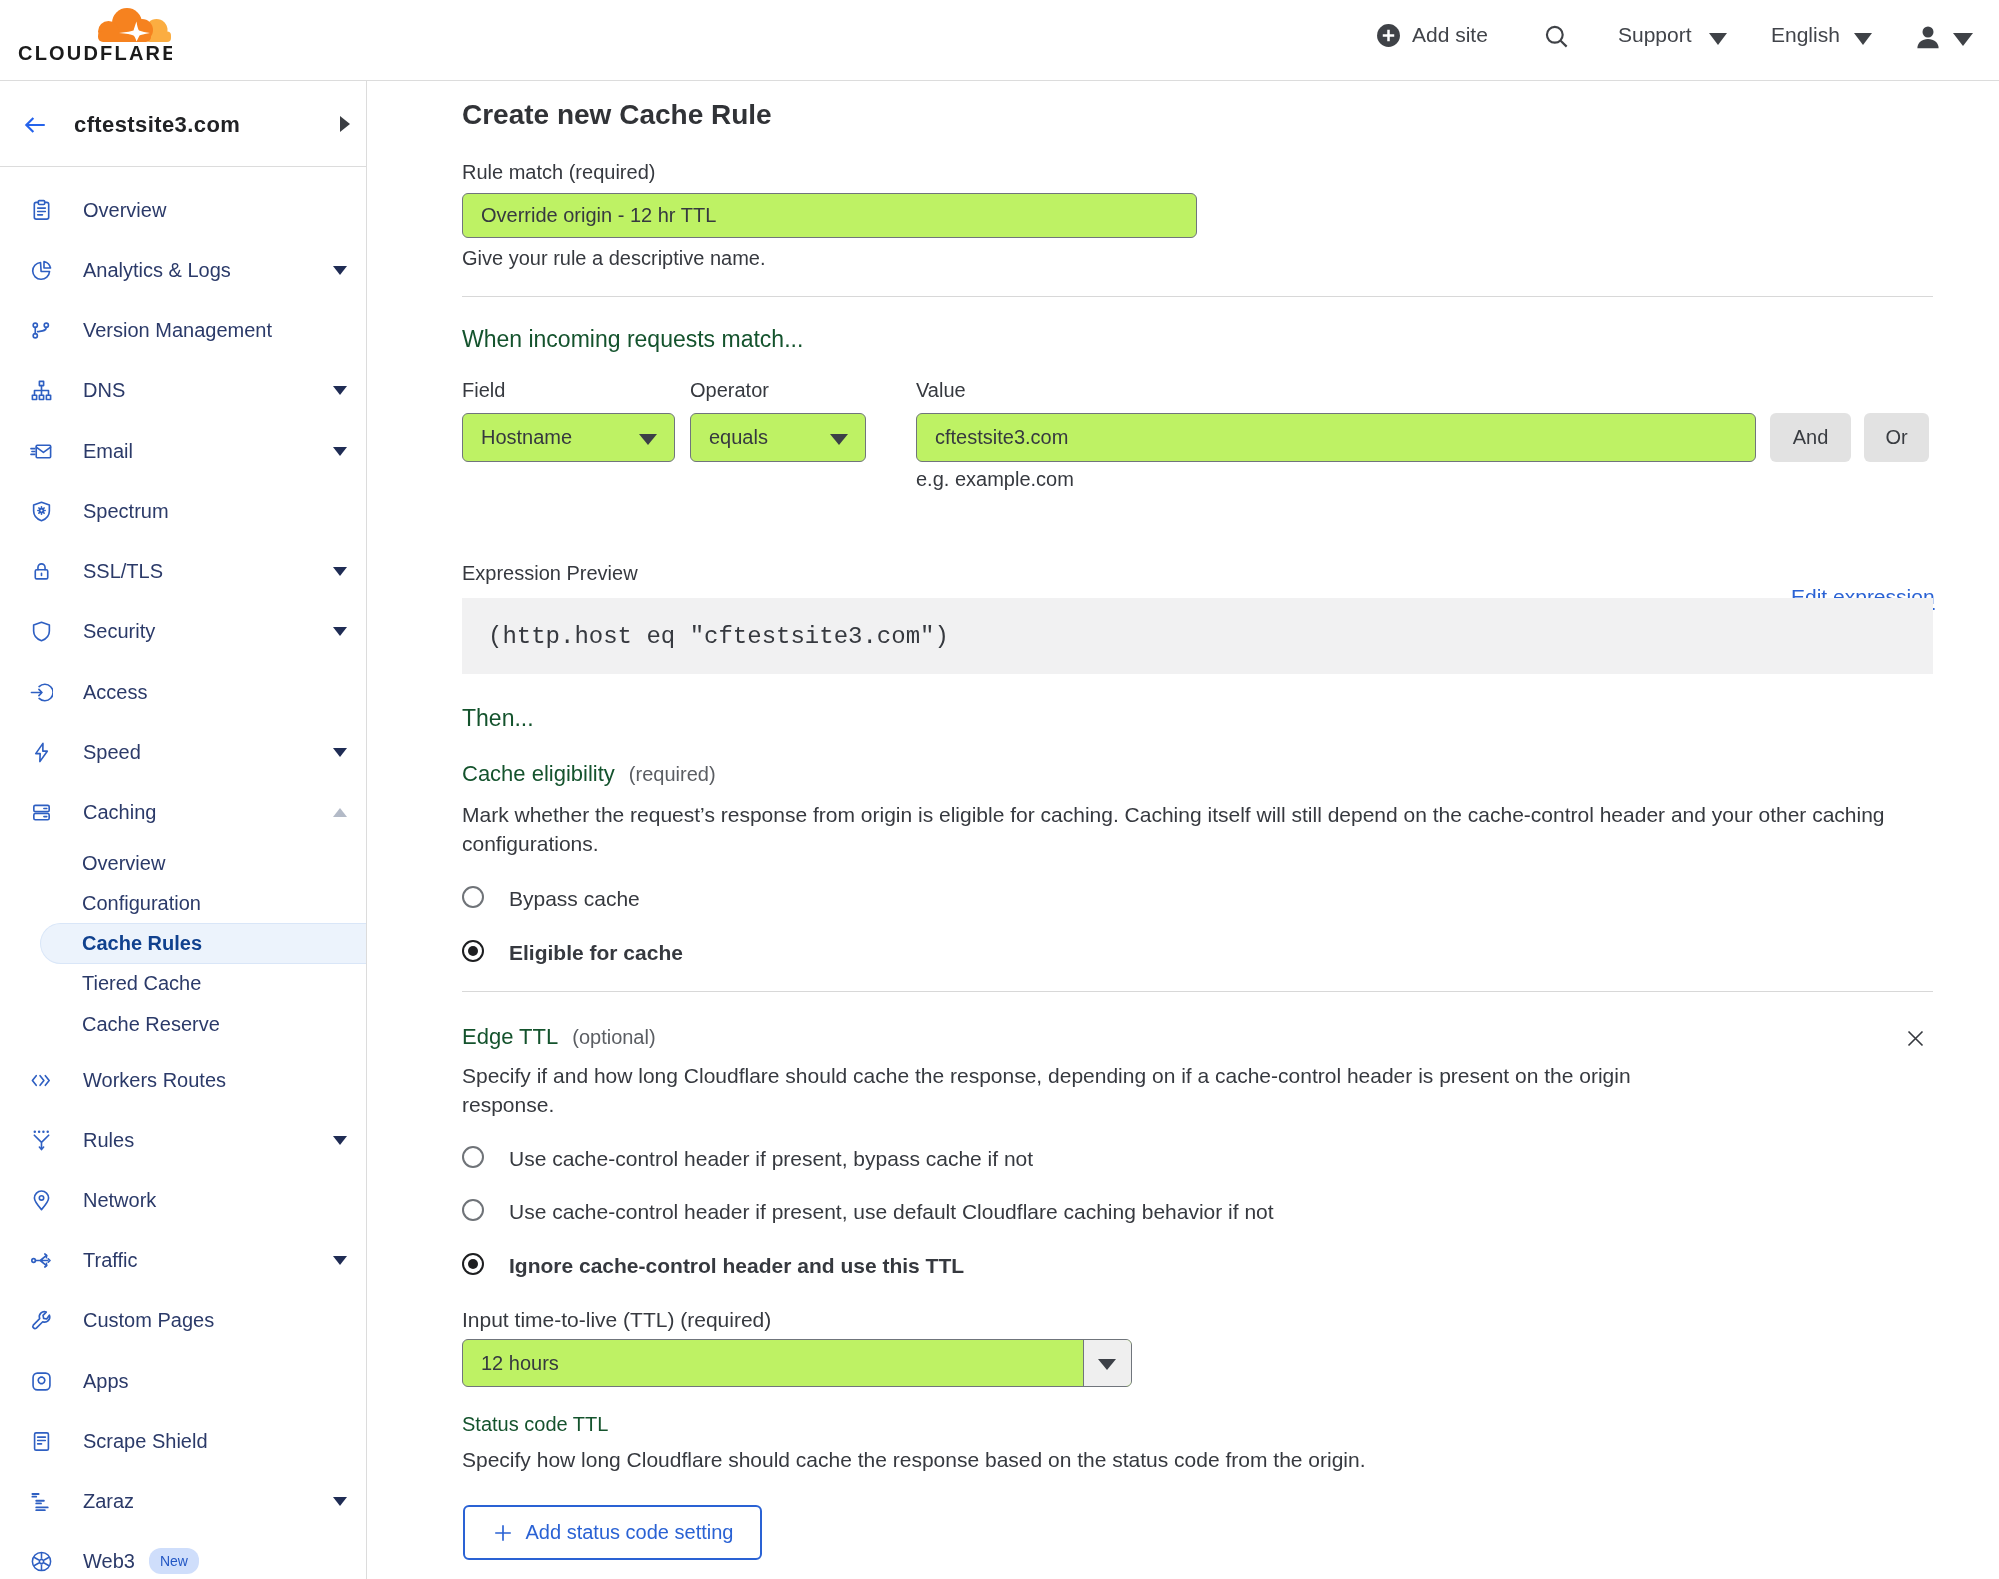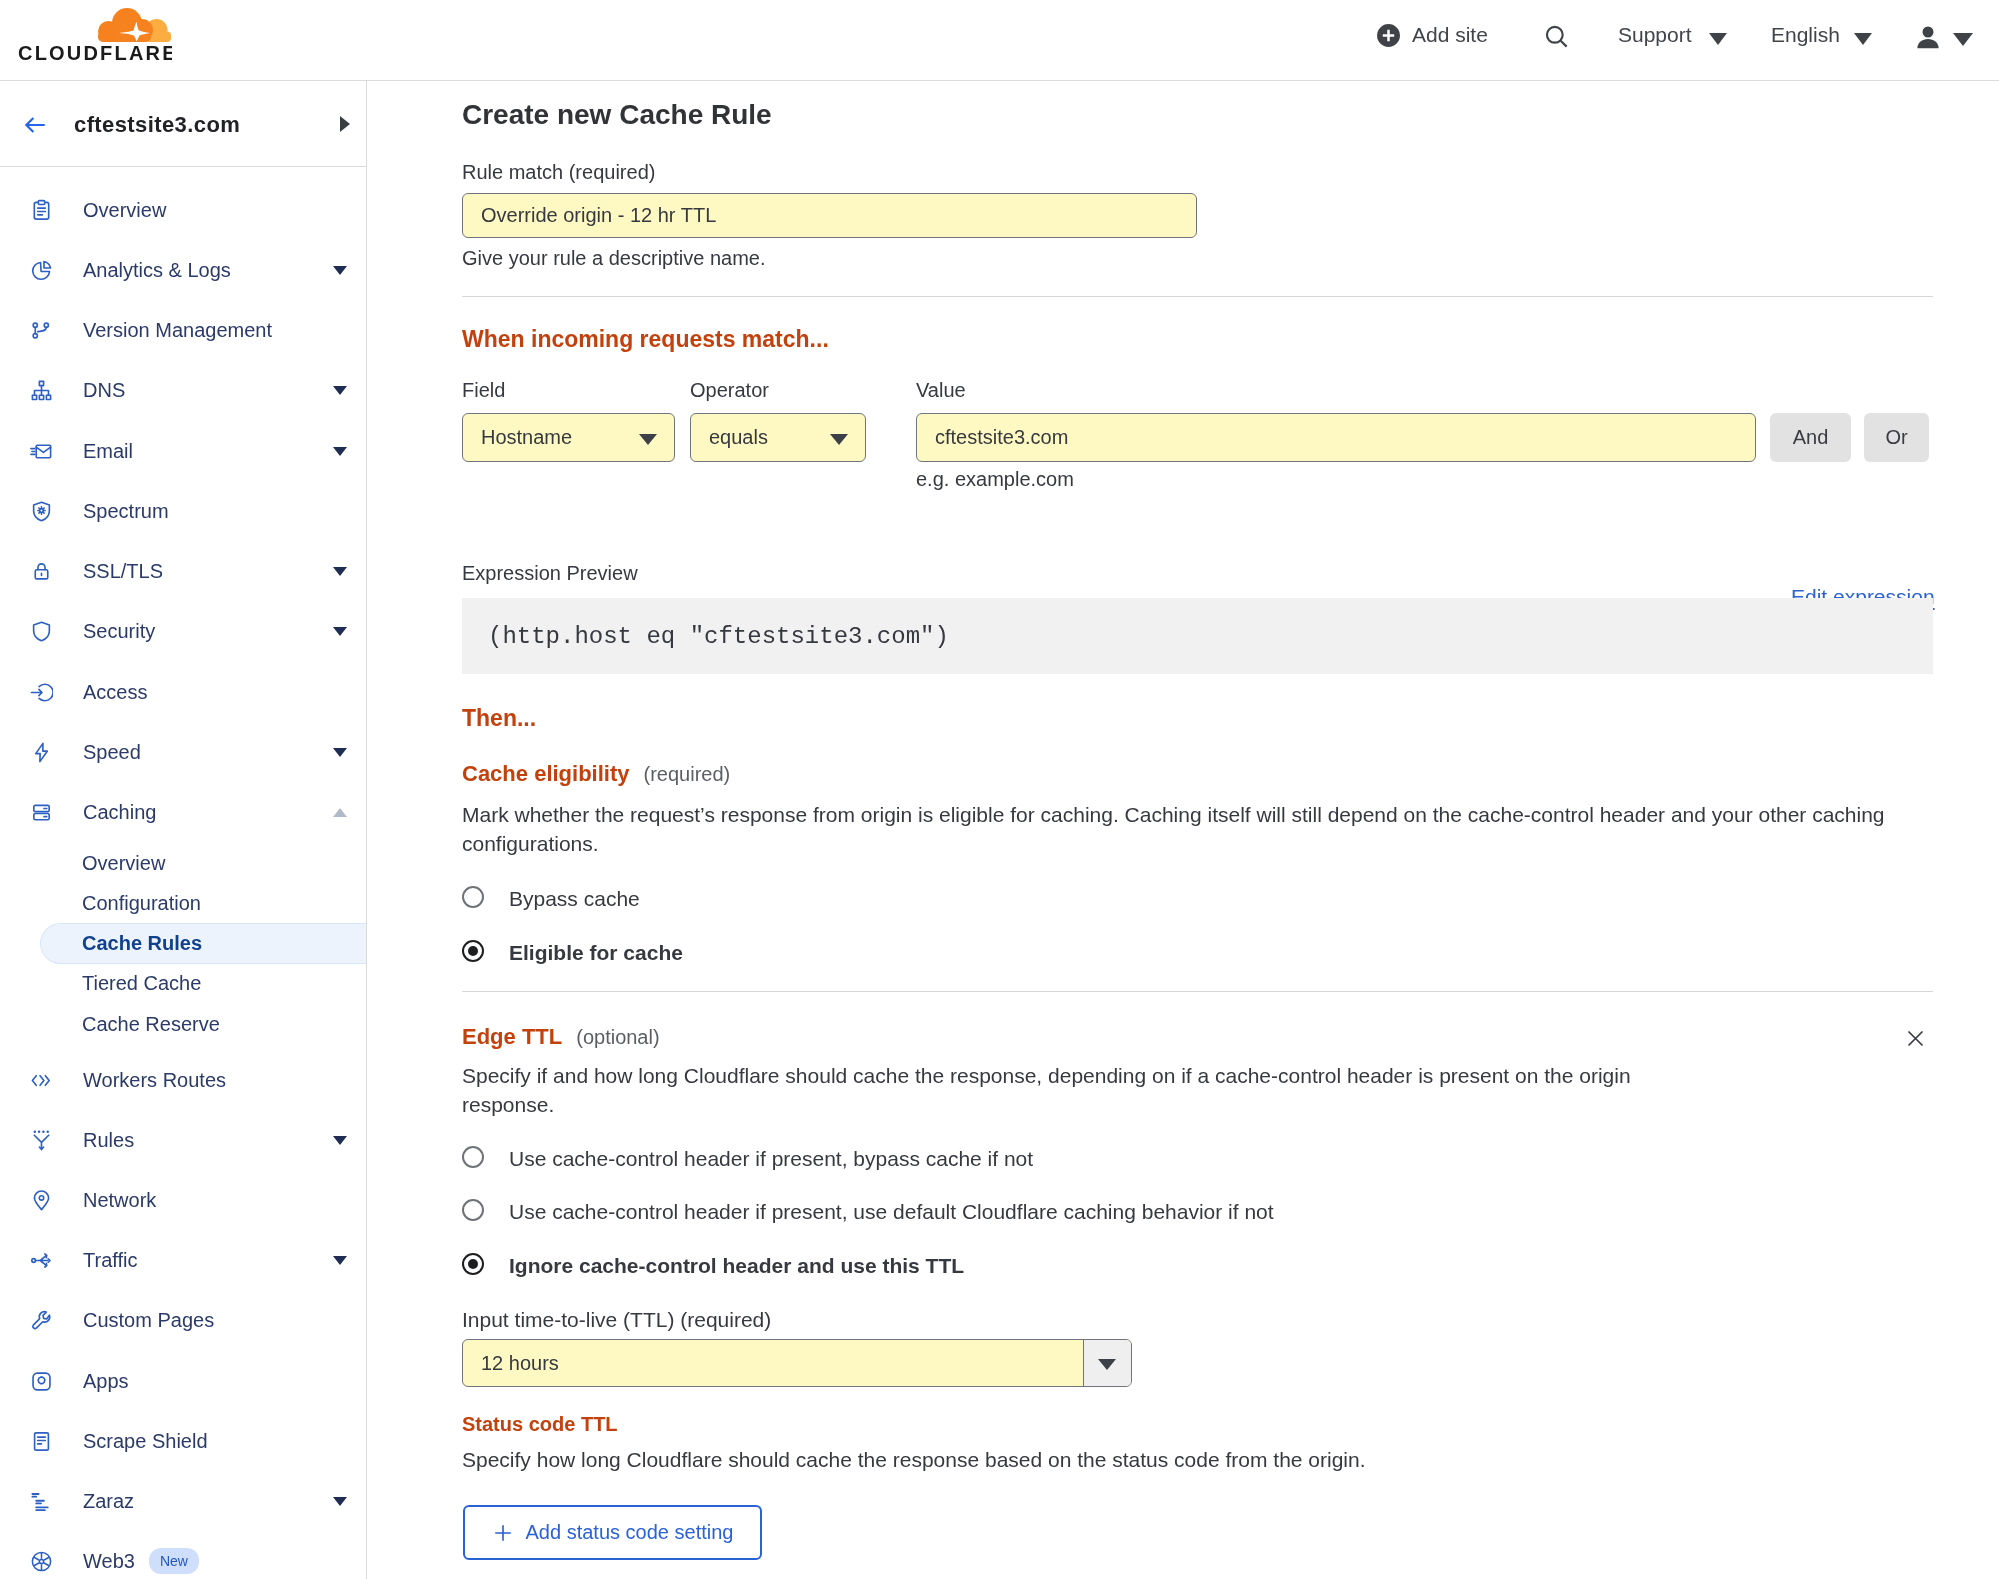--- a/index.html
+++ b/index.html
@@ -19,23 +19,23 @@
 .sub{position:absolute;left:0;width:366px;height:40px;display:flex;align-items:center}
 .sub .t{margin-left:82px;font-size:20px;color:#2b3a69}
 .pill{position:absolute;left:40px;top:923px;width:326px;height:41px;background:#ecf3fc;border:1px solid #d9e6f8;border-radius:21px 0 0 21px;border-right:none}
 .cv{position:absolute;left:333px;width:0;height:0;border-left:7px solid transparent;border-right:7px solid transparent;border-top:9px solid #1f2c54}
 .cvu{position:absolute;left:333px;width:0;height:0;border-left:7px solid transparent;border-right:7px solid transparent;border-bottom:9px solid #b3bac7}
 .badge{display:inline-block;margin-left:14px;background:#cfdefb;color:#2357c4;font-size:14px;border-radius:12px;padding:5px 11px}
 .abs{position:absolute}
 h1{font-size:28px;font-weight:bold;color:#313337;letter-spacing:0}
 .lbl{font-size:20px;color:#36393f}
 .gray{color:#5b5e63}
-.inp{border:1px solid #70757c;border-radius:6px;background:#fef9c3;font-size:20px;color:#36393f;display:flex;align-items:center;padding-left:18px}
+.inp{border:1px solid #70757c;border-radius:6px;background:#bef264;font-size:20px;color:#36393f;display:flex;align-items:center;padding-left:18px}
 .hr{position:absolute;height:1px;background:#d8d8d8}
-.h2{font-size:22px;font-weight:bold;color:#c2410c}
+.h2{font-size:22px;font-weight:normal;color:#14532d}
 .selcaret{position:absolute;width:0;height:0;border-left:9px solid transparent;border-right:9px solid transparent;border-top:11px solid #3c4047}
 .btngray{background:#e2e2e2;border-radius:6px;font-size:20px;color:#393c41;display:flex;align-items:center;justify-content:center}
 .link{color:#2a62d4;font-size:21px;text-decoration:underline;text-underline-offset:4px}
 .code{background:#f1f1f2;font-family:"Liberation Mono",monospace;font-size:24px;color:#36393f;display:flex;align-items:center}
 .radio{position:absolute;width:22px;height:22px;border:2px solid #6f7378;border-radius:50%;background:#fff}
 .radio.sel{border-color:#1d1e20}
 .radio.sel:after{content:"";position:absolute;left:4px;top:4px;width:10px;height:10px;border-radius:50%;background:#1d1e20}
 .rlbl{font-size:21px;color:#36393f}
 </style>
 </head>

